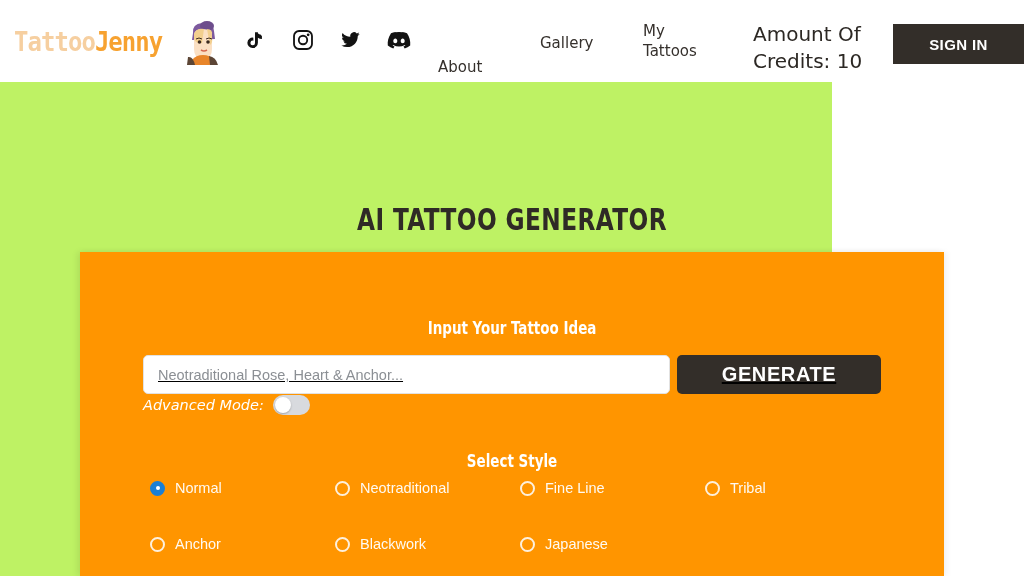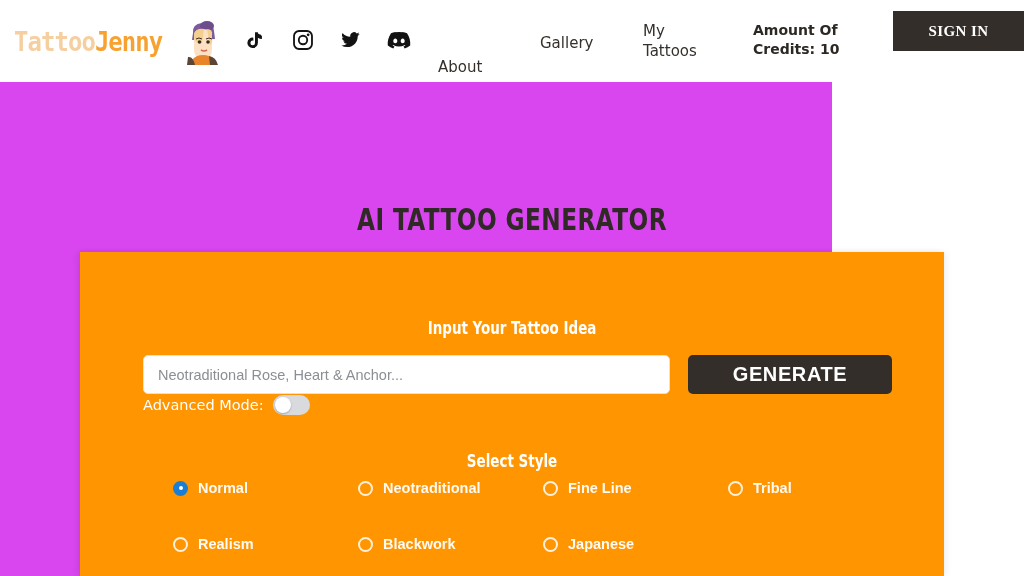--- a/index.html
+++ b/index.html
@@ -2,21 +2,21 @@
 <html><head>
 <meta charset="utf-8">
 <style>
   * { box-sizing: border-box; margin: 0; padding: 0; }
   html, body {
     width: 1024px; height: 576px;
     overflow: hidden;
     background: #ffffff;
     font-family: "Liberation Sans", sans-serif;
   }
-  .page { position: relative; width: 832px; height: 576px; background: #d946ef; }
+  .page { position: relative; width: 832px; height: 576px; background: #bef264; }
 
   
   .header {
     position: absolute; top: 0; left: 0;
     width: 1024px; height: 82px;
     background: #ffffff;
     display: flex; align-items: center;
   }
   .logo-wrap {
     position: absolute; left: 14px; top: 19px;
@@ -60,32 +60,32 @@
     white-space: pre-line;
   }
   .nav-about   { position: absolute; left: 8px;   top: 33px; margin-top: 24px; }
   .nav-gallery { position: absolute; left: 110px; top: 33px; }
   .nav-mytat   { position: absolute; left: 213px; top: 21px; width: 62px; }
 
   .credits {
     position: absolute; left: 753px; top: 21px;
     width: 110px;
     font-family: "DejaVu Sans", sans-serif;
-    font-size: 14px; font-weight: 700;
+    font-size: 20px; font-weight: 400;
     color: #2c2824; line-height: 1.35;
     white-space: pre-line;
   }
 
   .signin {
-    position: absolute; right: 0; top: 11px;
+    position: absolute; right: 0; top: 24px;
     width: 131px; height: 40px;
     background: #332e29;
     color: #ffffff;
     border: none;
-    font-family: Liberation Serif, serif;
+    font-family: Liberation Sans, sans-serif;
     font-size: 15px; font-weight: 700;
     letter-spacing: 0.4px;
     cursor: pointer;
   }
 
   
   .main-title {
     position: absolute; top: 202px; left: 0; width: 1024px;
     text-align: center;
     font-family: "DejaVu Sans Condensed", "Liberation Sans Narrow", "Liberation Sans", sans-serif;
@@ -108,21 +108,21 @@
     font-family: "DejaVu Sans Condensed", "Liberation Sans Narrow", "Liberation Sans", sans-serif;
     font-weight: 700;
     color: #ffffff;
     transform: scaleX(0.88);
   }
   .heading-input { position: absolute; left: 0; top: 66px; width: 864px; font-size: 17px; }
   .heading-style { position: absolute; left: 0; top: 199px; width: 864px; font-size: 17px; }
 
   .input-row {
     position: absolute; left: 63px; top: 103px;
-    display: flex; align-items: flex-end; gap: 18px;
+    display: flex; align-items: flex-end; gap: 7px; text-decoration: underline;
   }
   .idea-input {
     width: 527px; height: 39px;
     background: #ffffff;
     border: 1px solid #e2e2e2;
     border-radius: 5px;
     padding: 0 14px;
     font-family: "Liberation Sans", sans-serif;
     font-size: 14.5px;
     color: #333;
@@ -136,21 +136,21 @@
     color: #ffffff;
     font-family: "Liberation Sans", sans-serif;
     font-size: 20px; font-weight: 700;
     letter-spacing: 0.6px;
     border-radius: 5px;
     cursor: pointer;
   }
 
   .adv-row {
     position: absolute; left: 63px; top: 143px;
-    display: flex; align-items: center; gap: 9px;
+    display: flex; align-items: center; gap: 9px; font-style: italic;
   }
   .adv-label {
     font-family: "DejaVu Sans", sans-serif;
     font-size: 14.5px;
     color: #ffffff;
   }
   .toggle {
     width: 37px; height: 20px;
     background: #d8dade;
     border-radius: 10px;
@@ -160,26 +160,25 @@
   .toggle .knob {
     position: absolute; left: 2px; top: 2px;
     width: 16px; height: 16px;
     background: #ffffff;
     border-radius: 50%;
     box-shadow: 0 1px 2px rgba(0,0,0,0.25);
   }
 
   
   .style-grid {
-    position: absolute; left: 93px; top: 228px;
+    position: absolute; left: 70px; top: 228px;
     width: 740px;
     display: grid;
     grid-template-columns: repeat(4, 1fr);
     row-gap: 40px;
-    font-weight: bold;
   }
   .style-opt {
     display: flex; align-items: center; gap: 10px;
     cursor: pointer;
   }
   .radio {
     width: 15px; height: 15px;
     border-radius: 50%;
     border: 2px solid #fdf0dd;
     background: transparent;
@@ -296,21 +295,21 @@
           <span class="radio"></span>
           <span class="style-label">Fine Line</span>
         </label>
 
       <label class="style-opt">
           <span class="radio"></span>
           <span class="style-label">Tribal</span>
         </label>
       <label class="style-opt">
           <span class="radio"></span>
-          <span class="style-label">Realism</span>
+          <span class="style-label">Anchor</span>
         </label>
       <label class="style-opt">
           <span class="radio"></span>
           <span class="style-label">Blackwork</span>
         </label>
       <label class="style-opt">
           <span class="radio"></span>
           <span class="style-label">Japanese</span>
         </label>
 

